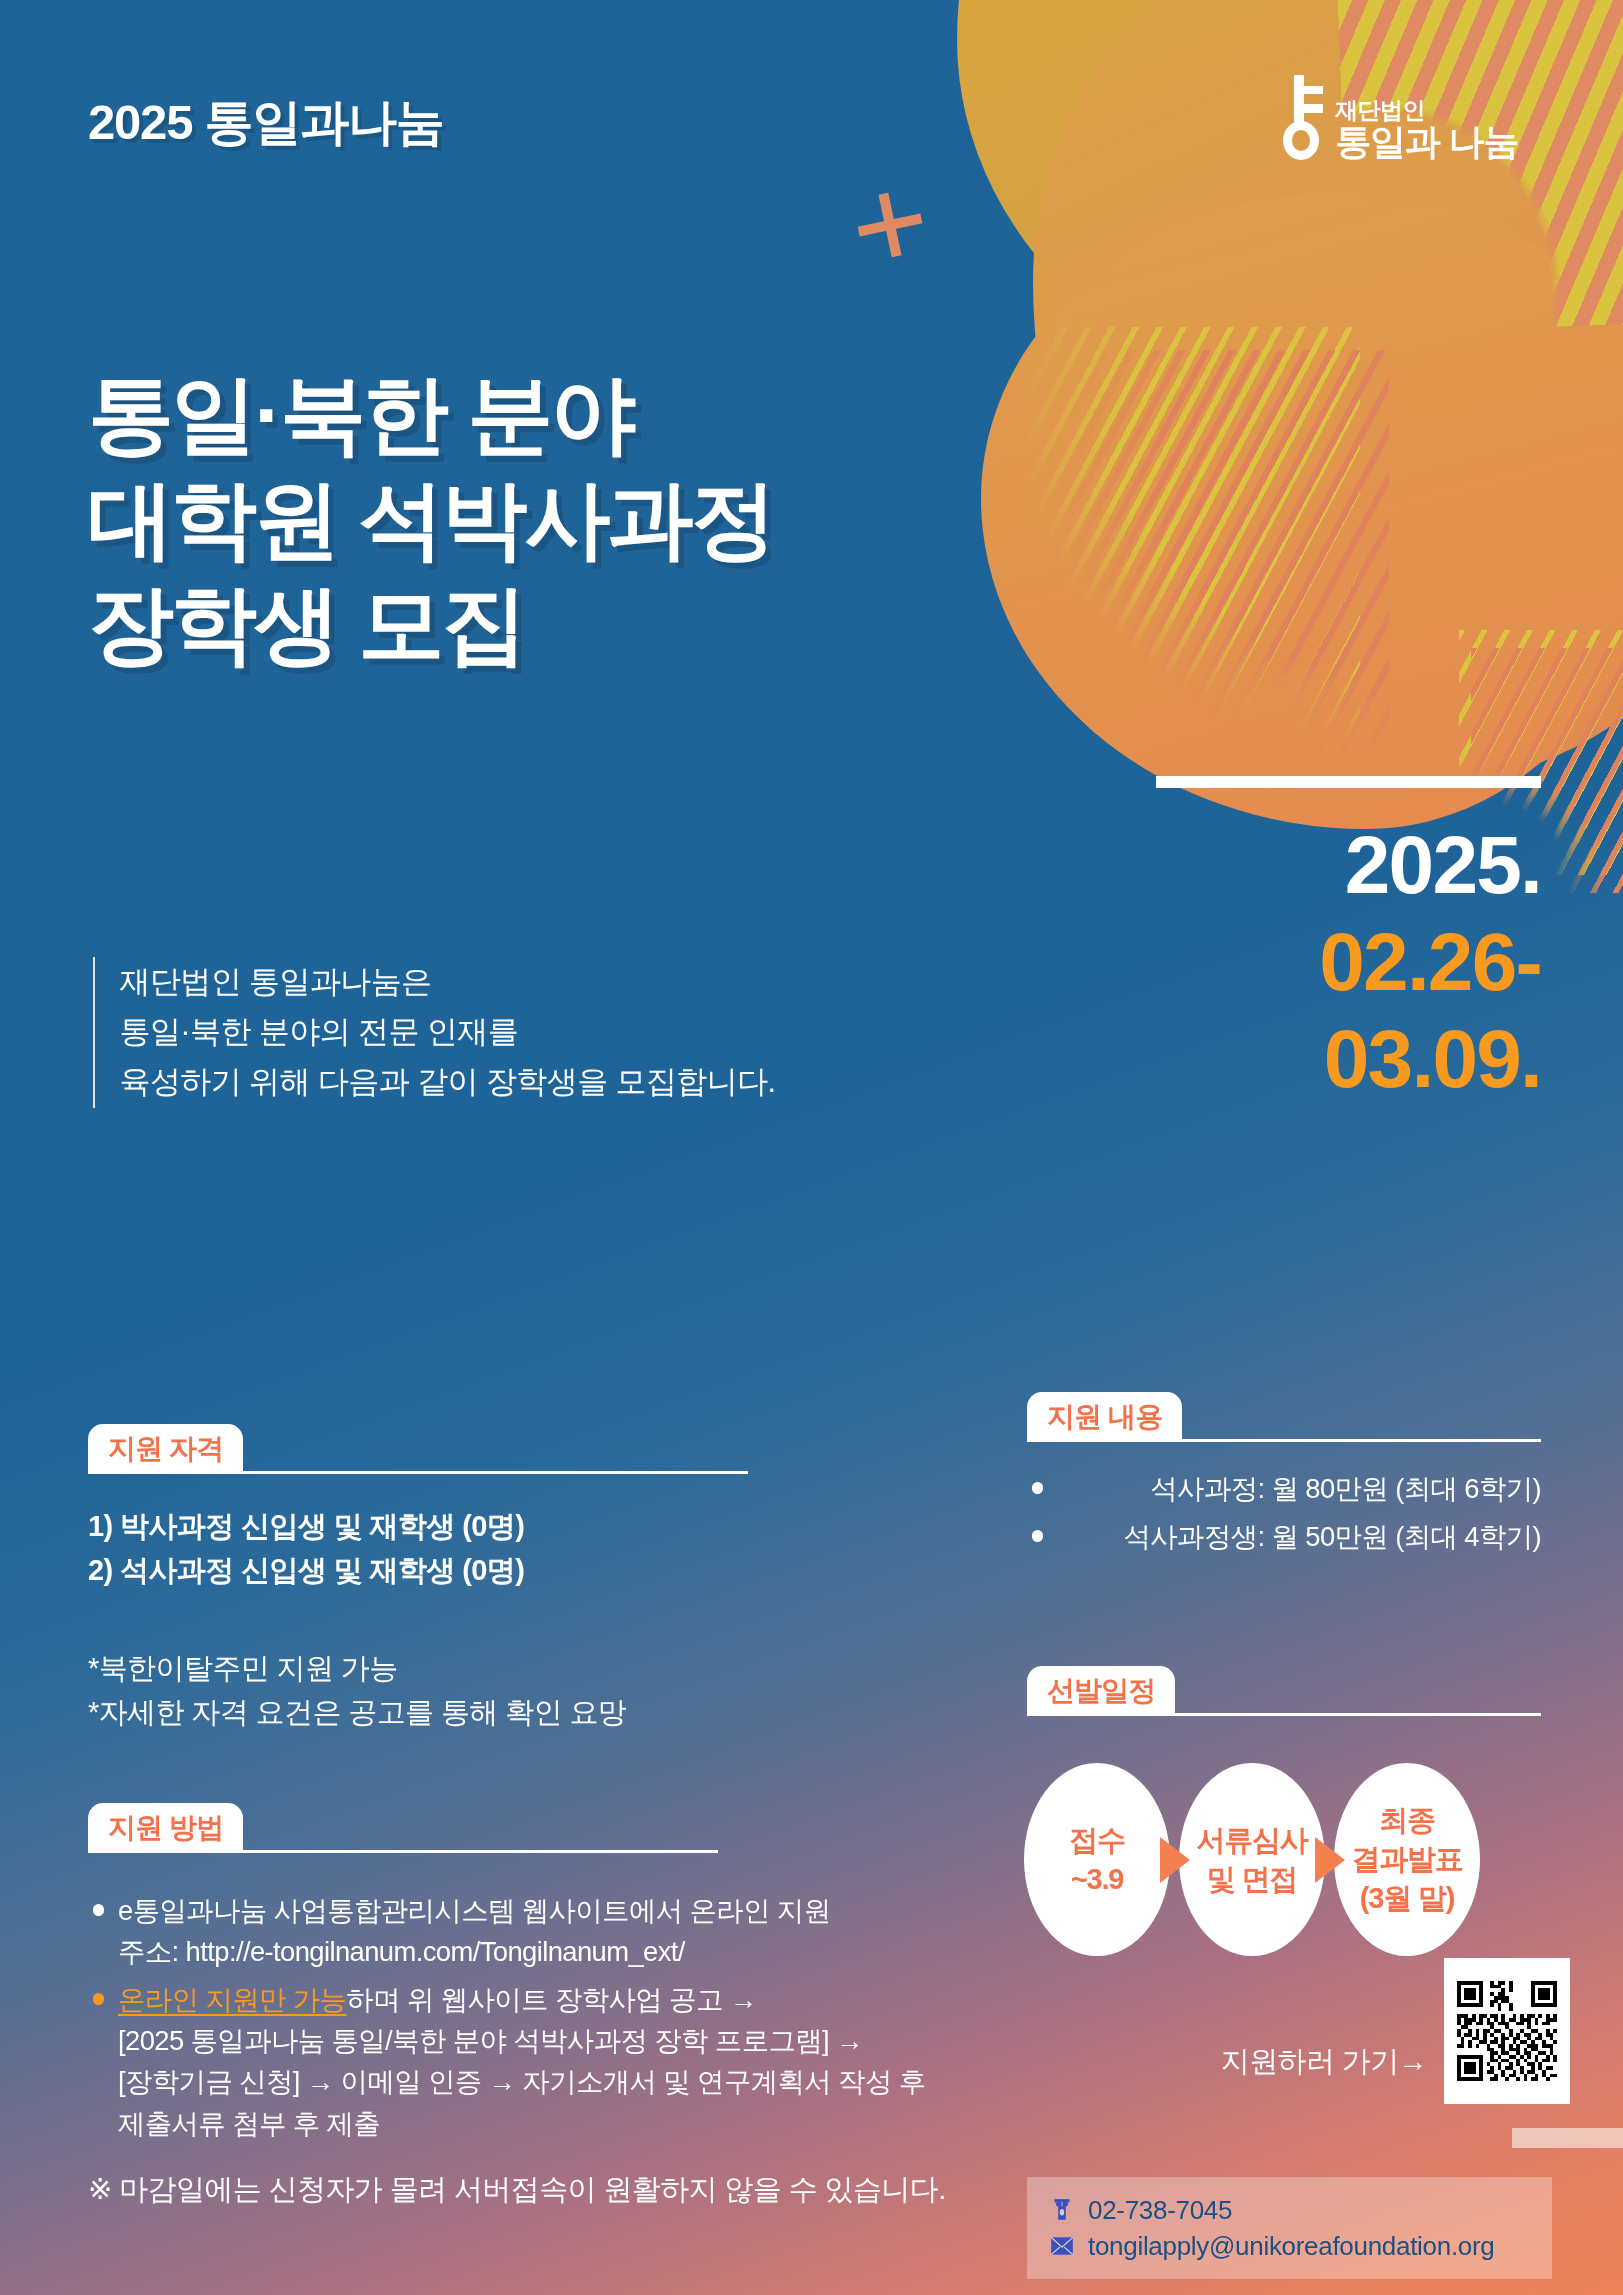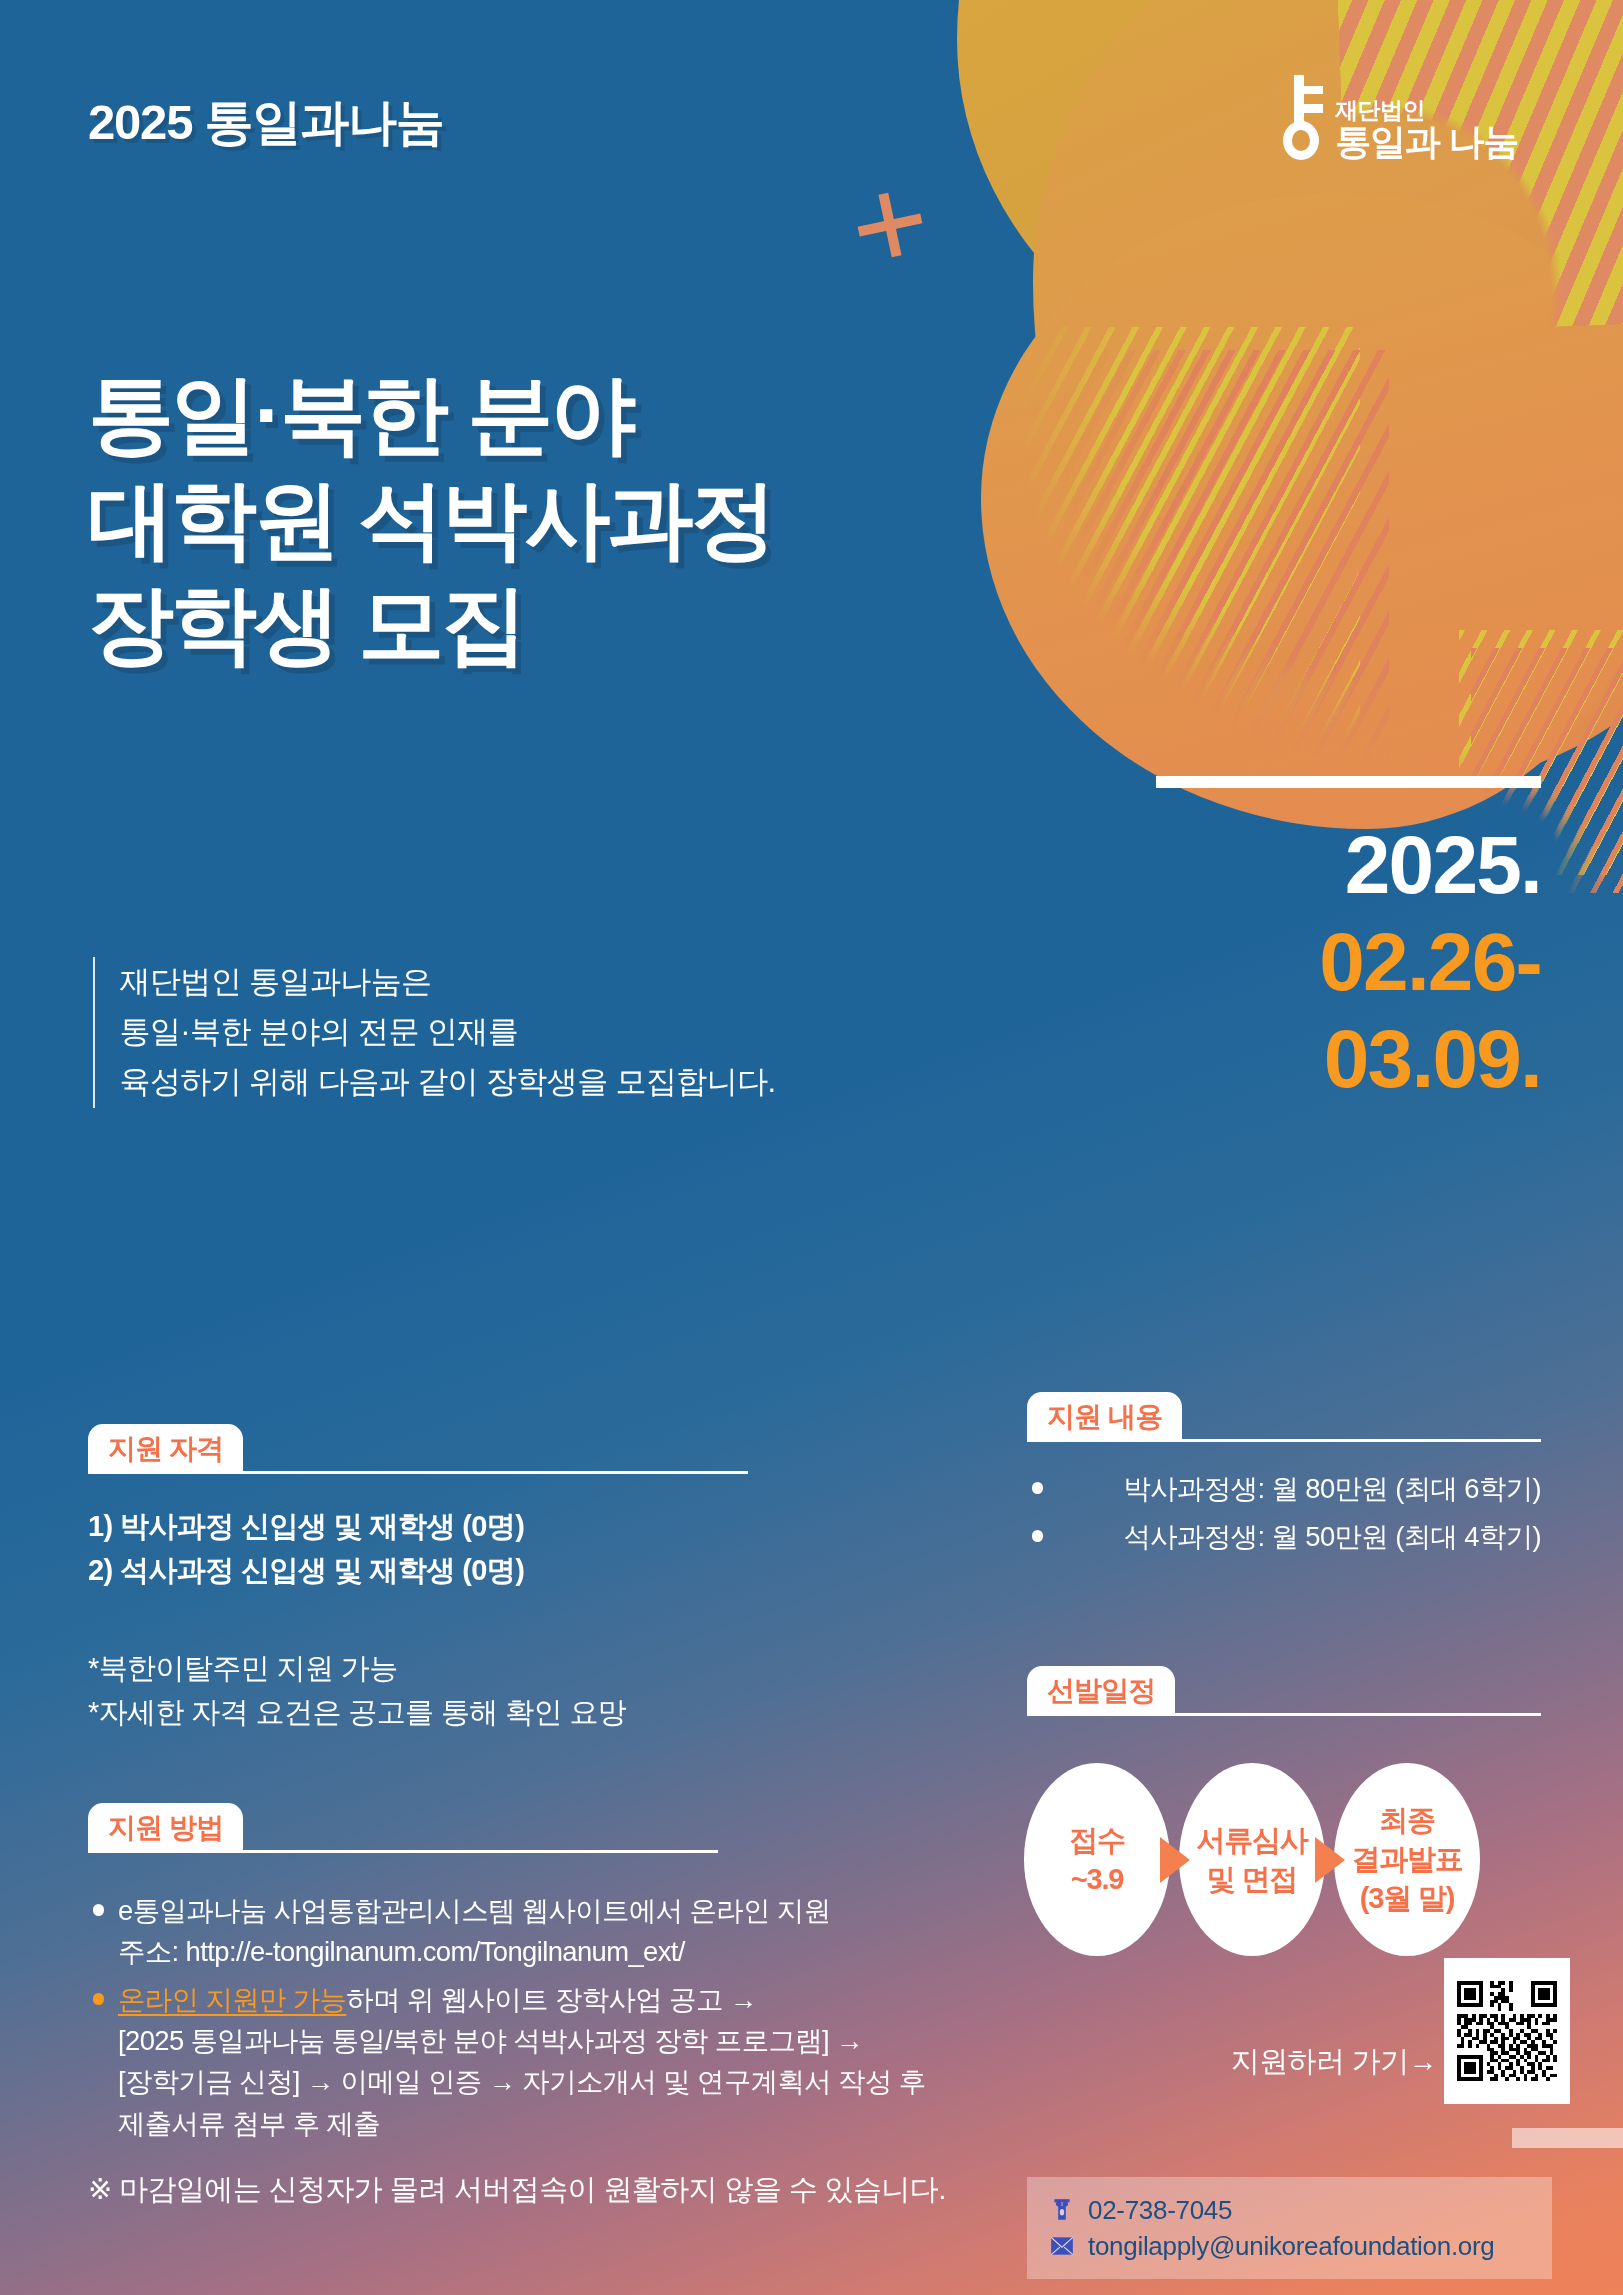--- a/index.html
+++ b/index.html
@@ -200,21 +200,21 @@
     width:0;height:0;margin:0 -10.5px;
     border-top:23px solid transparent;
     border-bottom:23px solid transparent;
     border-left:30px solid #f4804f;
     z-index:3;
   }
 
   
   .apply-row{
     position:absolute;right:53px;top:1958px;
-    display:flex;align-items:flex-end;gap:7px;
+    display:flex;align-items:flex-end;gap:17px;
   }
   .apply-label{
     color:#ffffff;font-size:29px;letter-spacing:-0.6px;white-space:nowrap;
     padding-bottom:22px;
   }
   .qr{
     width:126px;height:146px;background:#ffffff;padding:9.3px;
     display:block;
   }
 
@@ -299,21 +299,21 @@
       <div>*자세한 자격 요건은 공고를 통해 확인 요망</div>
     </div>
   </div>
 
   <div class="sec" style="left:1027px;top:1392px;width:514px;text-align:right;">
     <div class="sec-head">
       <div class="sec-tab">지원 내용</div>
       <div class="sec-line" style="width:514px;"></div>
     </div>
     <ul class="bullets" style="margin-top:26px;">
-      <li>박사과정생: 월 80만원 (최대 6학기)</li>
+      <li>석사과정: 월 80만원 (최대 6학기)</li>
       <li>석사과정생: 월 50만원 (최대 4학기)</li>
     </ul>
   </div>
 
   <div class="sec" style="left:1027px;top:1666px;width:514px;">
     <div class="sec-head">
       <div class="sec-tab">선발일정</div>
       <div class="sec-line" style="width:514px;"></div>
     </div>
   </div>

